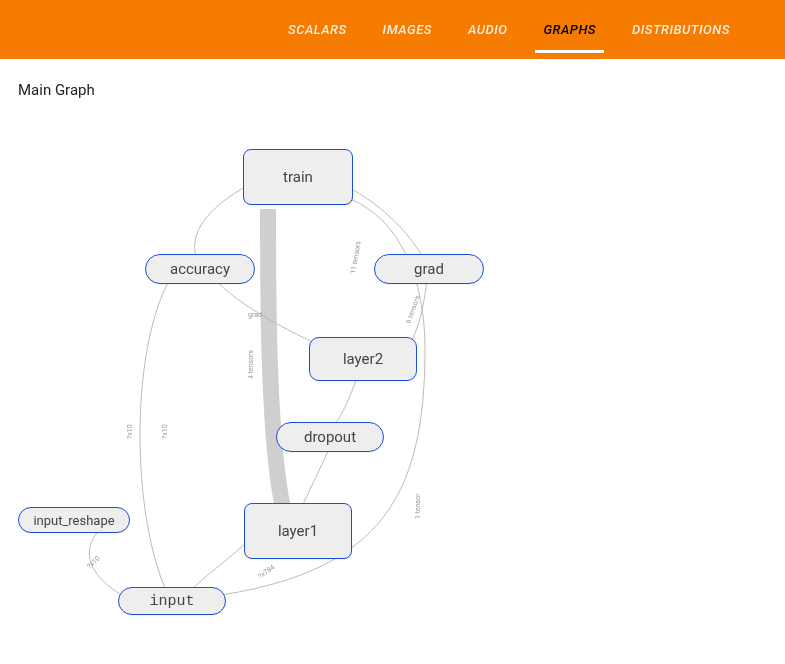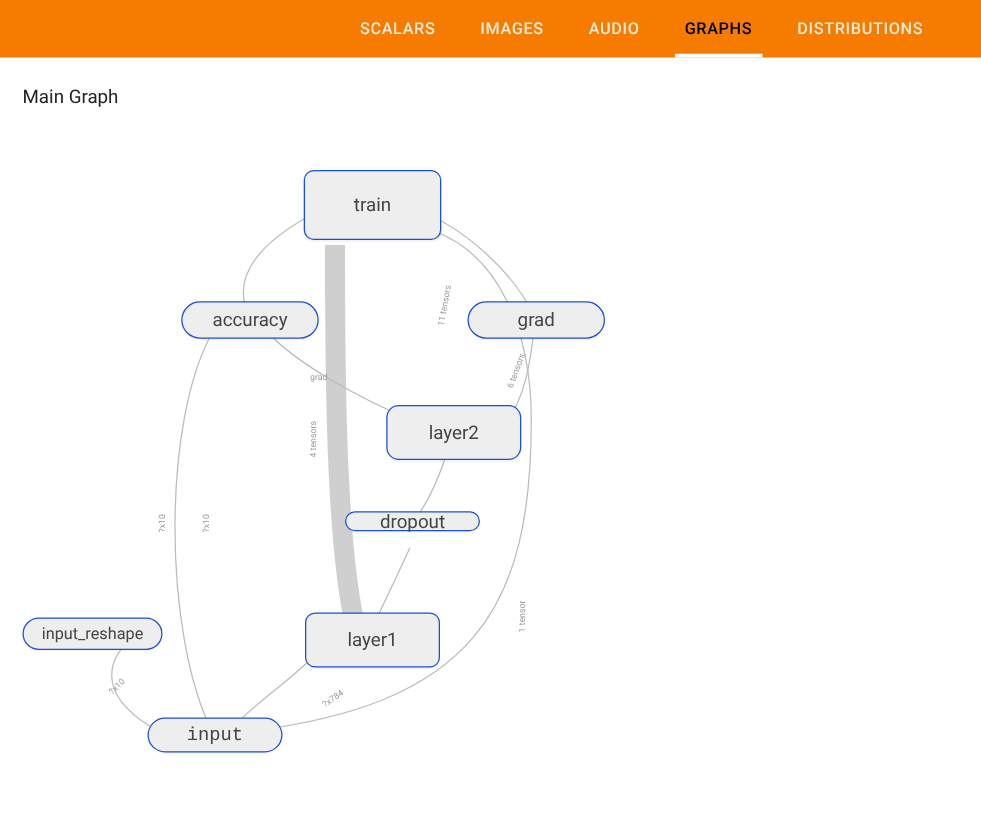--- a/index.html
+++ b/index.html
@@ -1,23 +1,24 @@
 <!DOCTYPE html>
 <html><head>
   <meta charset="utf-8">
   <style>
     * { margin: 0; padding: 0; box-sizing: border-box; }
     body { font-family: 'Roboto', Arial, sans-serif; width: 785px; height: 664px; background: #fff; overflow: hidden; }
     
     .header {
       background: #f57c00;
-      height: 46px;
+      height: 59px;
       display: flex;
       align-items: center;
       padding-left: 270px;
+      font-style: italic;
     }
     .tab {
       color: rgba(255,255,255,0.85);
       font-size: 13px;
       font-weight: 500;
       letter-spacing: 0.5px;
       padding: 0 18px;
       height: 46px;
       display: flex;
       align-items: center;
@@ -123,17 +124,17 @@
     <text class="edge-label" x="90" y="470" transform="rotate(-45 90 470)">?x10</text>
     <text class="edge-label" x="260" y="480" transform="rotate(-35 260 480)">?x784</text>
     <text class="edge-label" x="420" y="420" transform="rotate(-90 420 420)">1 tensor</text>
     <text class="edge-label" x="167" y="340" transform="rotate(-90 167 340)">?x10</text>
   </svg>
 
   <div class="node big" style="left:243px; top:50px; width:110px; height:56px;">train</div>
   <div class="node pill" style="left:145px; top:155px; width:110px; height:30px;">accuracy</div>
   <div class="node pill" style="left:374px; top:155px; width:110px; height:30px;">grad</div>
   <div class="node big" style="left:309px; top:238px; width:108px; height:44px;border-radius:10px;">layer2</div>
-  <div class="node pill" style="left:276px; top:323px; width:108px; height:16px;">dropout</div>
-  <div class="node big" style="left:244px; top:404px; width:108px; height:44px;">layer1</div>
+  <div class="node pill" style="left:276px; top:323px; width:108px; height:30px;">dropout</div>
+  <div class="node big" style="left:244px; top:404px; width:108px; height:56px;">layer1</div>
   <div class="node pill" style="left:18px; top:408px; width:112px; height:26px; font-size:13px;">input_reshape</div>
   <div class="node pill" style="left:118px; top:488px; width:108px; height:28px;font-family:Liberation Mono, monospace;">input</div>
 </div>
 
 </body></html>

